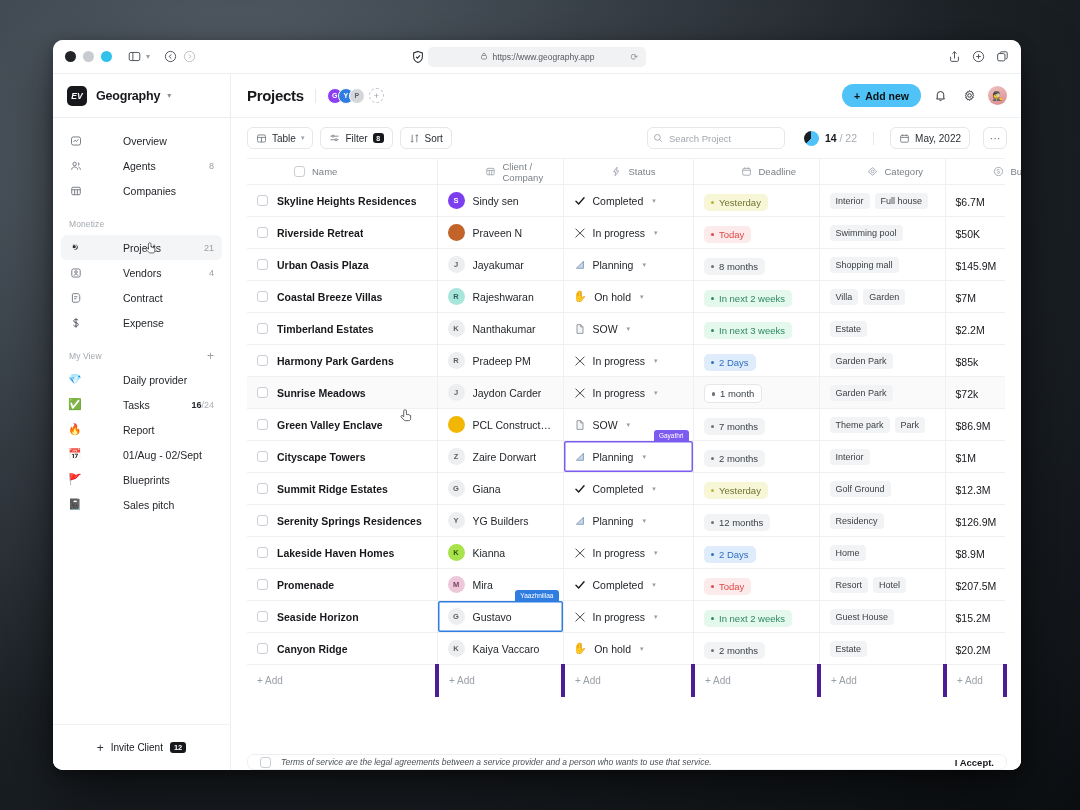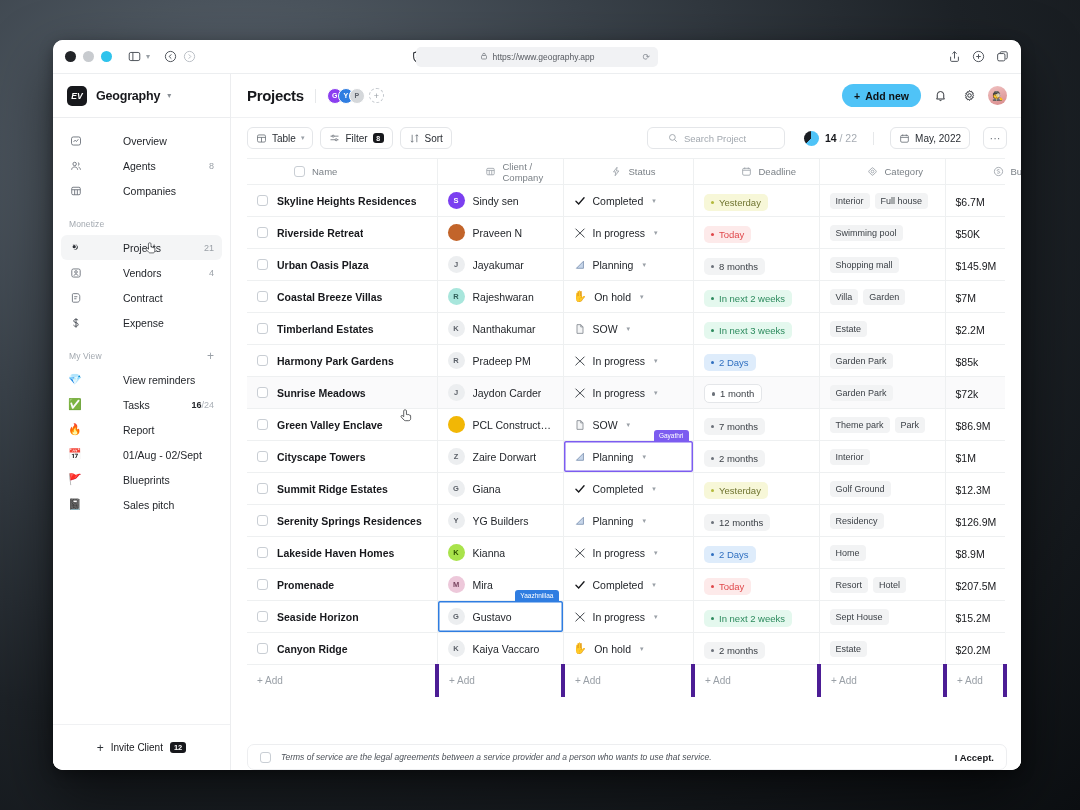--- a/index.html
+++ b/index.html
@@ -41,21 +41,21 @@
 
   .tb-icon {
     color: #4c5158; display: inline-flex; align-items: center; justify-content: center;
   }
   .tb-group { display: flex; align-items: center; gap: 5px; margin-left: 16px; }
   .tb-group2 { display: flex; align-items: center; gap: 6px; margin-left: 14px; }
   .chev { font-size: 8px; color: #9aa0a6; }
 
   .urlbar {
     position: absolute; left: 50%; transform: translateX(-50%);
-    width: 242px; height: 20px;
+    width: 218px; height: 20px;
     background: #f1f2f4; border-radius: 5px;
     display: flex; align-items: center; justify-content: center;
     gap: 5px;
     font-size: 8.5px; color: #55595f;
   }
   .urlbar .lock { font-size: 8px; color: #7b8086; }
   .urlbar .reload { position: absolute; right: 8px; font-size: 9px; color: #8d9299; }
   .shield { position: absolute; left: 358px; }
   .tb-right { position: absolute; right: 12px; display: flex; align-items: center; gap: 11px; }
 
@@ -170,21 +170,21 @@
     white-space: nowrap;
   }
   .pill .pchev { font-size: 7px; color: #9aa0a7; }
   .pill-badge {
     background: #17181c; color: #fff; font-size: 7px; font-weight: 700;
     border-radius: 3px; padding: 1.5px 3.5px; line-height: 1;
   }
   .tb-spacer { flex: 1; }
   .search {
     width: 138px; height: 22px; border: 1px solid #e4e6e9; border-radius: 6px;
-    display: flex; align-items: center; gap: 6px; padding: 0 20px;
+    display: flex; align-items: center; gap: 6px; padding: 0 5px;
   }
   .search input {
     border: none; outline: none; font-size: 9.5px; color: #33373d;
     width: 100%; font-family: "Liberation Sans", sans-serif; background: transparent;
   }
   .search input::placeholder { color: #a2a8af; }
   .progress-wrap { display: flex; align-items: center; gap: 6px; margin-left: 12px; }
   .pie {
     width: 15px; height: 15px; border-radius: 50%;
     background: conic-gradient(#4fc3f7 0 63%, #1b1e23 63% 100%);
@@ -260,21 +260,21 @@
   .cell-tag.purple { background: #7c5cf0; }
   .cell-tag.blue { background: #2f7de1; }
 
   .add-cell { font-size: 10px; color: #9aa0a7; display: flex; align-items: center; gap: 6px; cursor: pointer; }
   tr.add-row td { border-right: 4px solid #4c1d95; }
 
   
   .terms {
     margin: 10px 14px 0 16px;
     border: 1px solid #edeef0; border-radius: 7px;
-    height: 26px; display: flex; align-items: center;
+    height: 16px; display: flex; align-items: center;
     padding: 0 12px; gap: 10px; background: #fff;
   }
   .terms-text { font-size: 8.5px; font-style: italic; color: #4c5158; }
   .terms-accept { margin-left: auto; font-size: 9.5px; font-weight: 700; color: #17181c; cursor: pointer; }
 
   
   .cursor { position: absolute; width: 13px; height: 16px; pointer-events: none; }
 </style>
 </head>
 <body>
@@ -447,21 +447,21 @@
           <span class="nav-label">Expense</span>
           <span class="nav-count"></span>
         </div>
 
         <div class="section-head">
           <span class="section-title">My View</span>
           <span class="section-plus">+</span>
         </div>
         <div class="nav-item">
           <span class="nav-ico emoji">💎</span>
-          <span class="nav-label">View reminders</span>
+          <span class="nav-label">Daily provider</span>
         </div>
         <div class="nav-item">
           <span class="nav-ico emoji">✅</span>
           <span class="nav-label">Tasks</span>
           <span class="nav-count strong"><span>16</span><span class="muted">/24</span></span>
         </div>
         <div class="nav-item">
           <span class="nav-ico emoji">🔥</span>
           <span class="nav-label">Report</span>
         </div>
@@ -1171,21 +1171,21 @@
         <span class="status-chev">▾</span>
       </div>
     </td>
     <td>
       <span class="dl-chip" style="background:#e4f8ee;color:#2c8a5d;">
         <span class="dl-dot" style="background:#2c8a5d"></span>In next 2 weeks
       </span>
     </td>
     <td>
                   <div class="tags">
-                    <span class="tag">Sept House</span>
+                    <span class="tag">Guest House</span>
                   </div>
                 </td>
     <td><span class="budget">$15.2M</span></td>
   </tr>
               <tr>
     <td>
       <div class="name-cell">
         <span class="cbx"></span>
         <span class="name-text">Canyon Ridge</span>
       </div>

